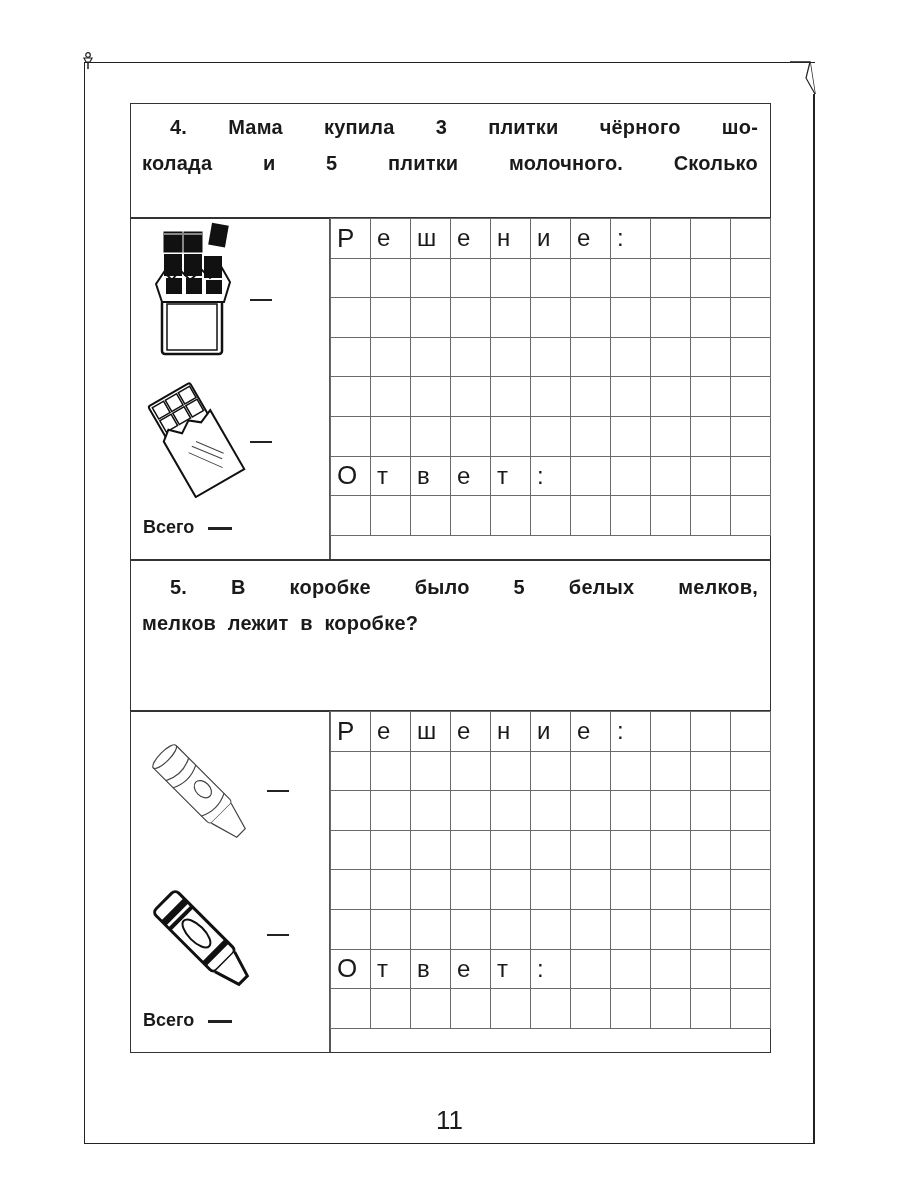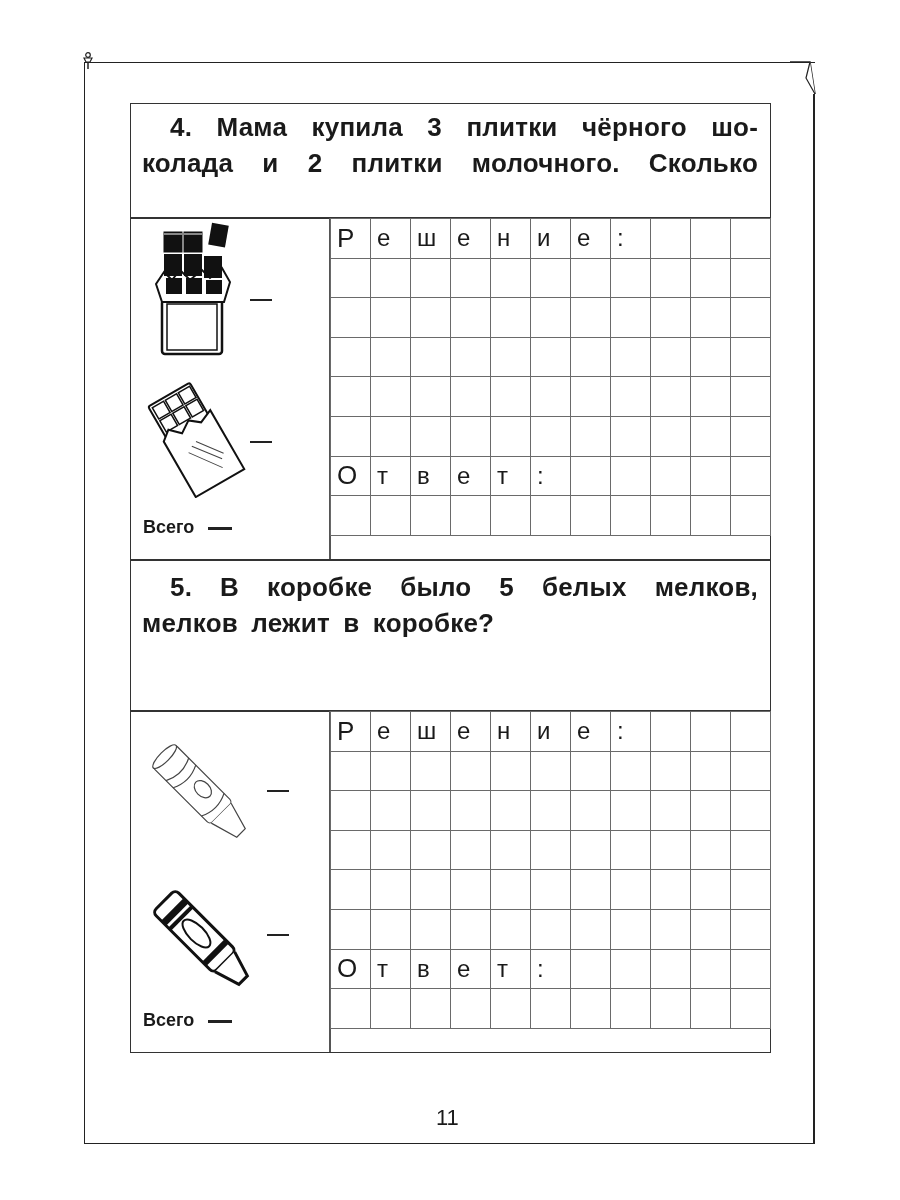--- a/index.html
+++ b/index.html
@@ -2,55 +2,55 @@
 <html><head>
 <meta charset="utf-8">
 <style>
   html,body{margin:0;padding:0;background:#ffffff;}
   body{width:900px;height:1200px;position:relative;overflow:hidden;font-family:"Liberation Sans",sans-serif;color:#1a1a1a;}
   .page-frame{position:absolute;left:84px;top:62px;width:731px;height:1082px;border-left:1.5px solid #222;border-top:1.5px solid #222;border-bottom:1.5px solid #222;box-sizing:border-box;}
   .page-frame-right{position:absolute;left:813px;top:94px;width:1.5px;height:1050px;background:#222;}
   .fold{position:absolute;left:790px;top:60px;width:26px;height:36px;}
   .pin{position:absolute;left:82px;top:52px;width:12px;height:18px;}
   .sheet{position:absolute;left:130px;top:103px;width:641px;height:950px;border:1.5px solid #333;box-sizing:border-box;}
-  .task-text{position:absolute;left:142px;width:616px;font-weight:bold;font-size:26px;line-height:36px;text-align:justify;text-align-last:justify;color:#1a1a1a;letter-spacing:0.2px;}
+  .task-text{position:absolute;left:142px;width:616px;font-weight:bold;font-size:20px;line-height:36px;text-align:justify;text-align-last:justify;color:#1a1a1a;letter-spacing:0.2px;}
   .task-text .line{display:block;text-align:justify;text-align-last:justify;}
   .task-text .indent{padding-left:28px;}
   .hline{position:absolute;left:130px;width:641px;height:1.5px;background:#333;}
   .grid{position:absolute;left:330px;width:440px;}
   .grid table{border-collapse:collapse;width:440px;table-layout:fixed;}
   .grid td{border:1.5px solid #6a6a6a;height:39.6px;width:40px;padding:0;font-size:24px;text-align:left;padding-left:6px;vertical-align:middle;color:#1a1a1a;box-sizing:border-box;}
   .grid td.big{font-size:26px;}
   .vsep{position:absolute;left:329px;width:1.5px;background:#555;}
   .pic{position:absolute;}
   .dash{position:absolute;width:22px;height:2px;background:#222;}
   .total{position:absolute;left:143px;font-weight:bold;font-size:18px;color:#1a1a1a;}
   .total .dash-inline{display:inline-block;width:24px;height:2.5px;background:#222;vertical-align:middle;margin-left:14px;}
-  .page-number{position:absolute;left:436px;top:1105px;font-size:22px;color:#1a1a1a;}
+  .page-number{position:absolute;left:436px;top:1105px;font-size:26px;color:#1a1a1a;}
 </style>
 </head>
 <body>
 
 <div class="page-frame"></div>
 <div class="page-frame-right"></div>
 <svg class="fold" viewBox="0 0 26 36">
   <polyline points="0,2 20,2 25,34" fill="none" stroke="#222" stroke-width="1.5"></polyline>
   <polyline points="20,2 16,18 25,34" fill="#fff" stroke="#222" stroke-width="1.2"></polyline>
 </svg>
 <svg class="pin" viewBox="0 0 12 18">
   <circle cx="6" cy="3" r="2.3" fill="none" stroke="#222" stroke-width="1.2"></circle>
   <path d="M2 6 H10 L8 10 H4 Z" fill="#fff" stroke="#222" stroke-width="1.2"></path>
   <line x1="6" y1="10" x2="6" y2="17" stroke="#222" stroke-width="1.5"></line>
 </svg>
 
 <div class="sheet"></div>
 
 <div class="task-text" style="top:109px;">
   <span class="line indent">4. Мама купила 3 плитки чёрного шо-</span>
-  <span class="line">колада и 2 плитки молочного. Сколько</span>
+  <span class="line">колада и 5 плитки молочного. Сколько</span>
 </div>
 <div class="hline" style="top:217px;"></div>
 <div class="vsep" style="top:218px;height:342px;"></div>
 
 <svg class="pic" style="left:150px;top:222px;width:90px;height:135px;" viewBox="0 0 90 135">
   <rect x="12" y="78" width="60" height="54" rx="3" fill="#fff" stroke="#111" stroke-width="2.5"></rect>
   <rect x="17" y="82" width="50" height="46" fill="none" stroke="#111" stroke-width="1.5"></rect>
   <path d="M6 62 L14 50 L22 58 L30 48 L40 58 L52 48 L60 56 L72 46 L80 60 L74 80 L12 80 Z" fill="#fff" stroke="#111" stroke-width="2"></path>
   <rect x="14" y="10" width="18" height="20" fill="#111" stroke="#111"></rect>
   <rect x="34" y="10" width="18" height="20" fill="#111" stroke="#111"></rect>

